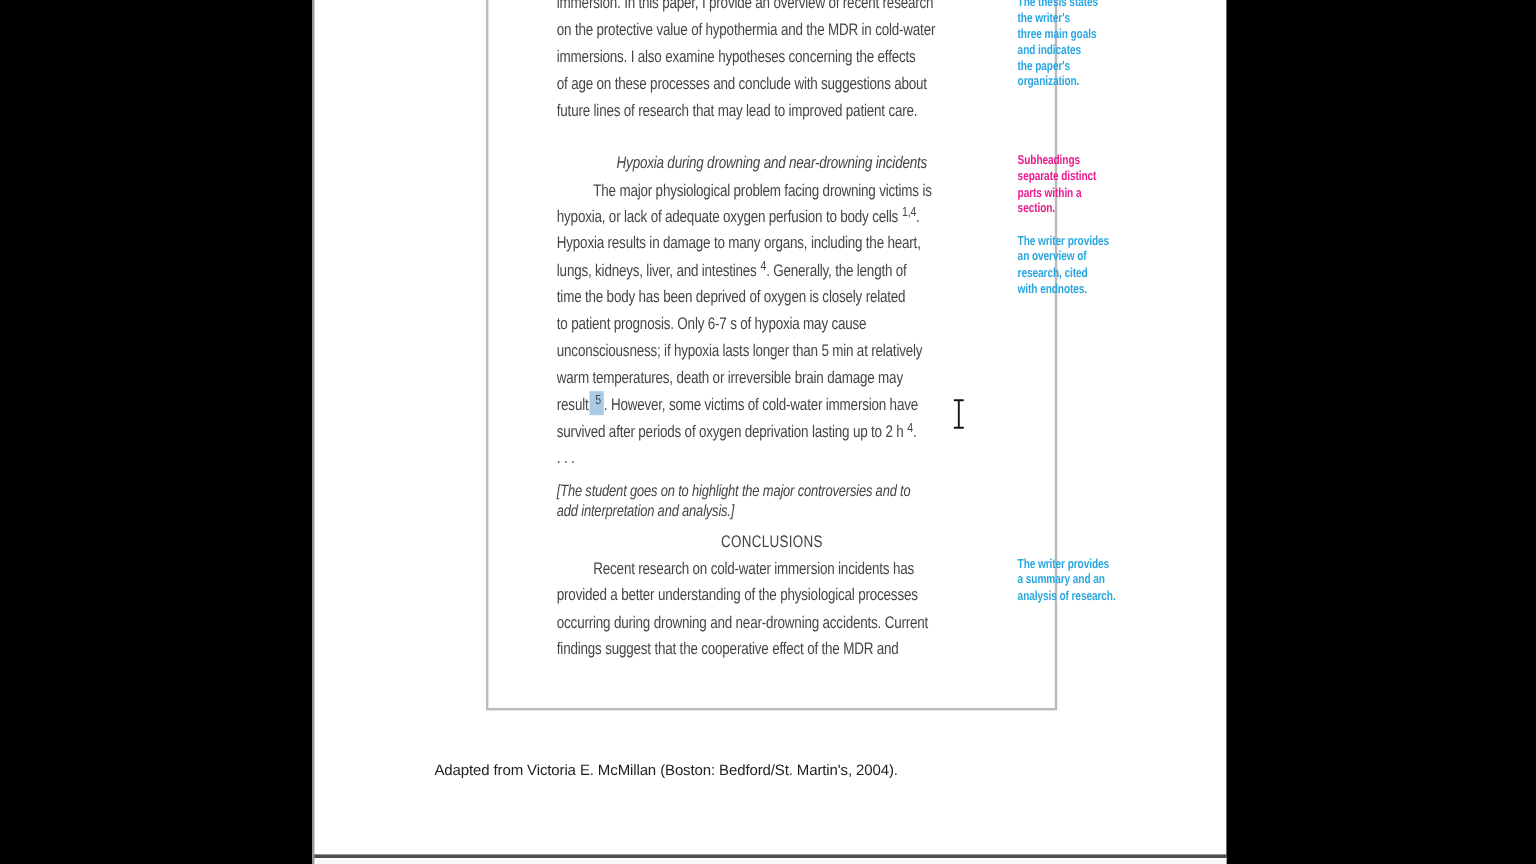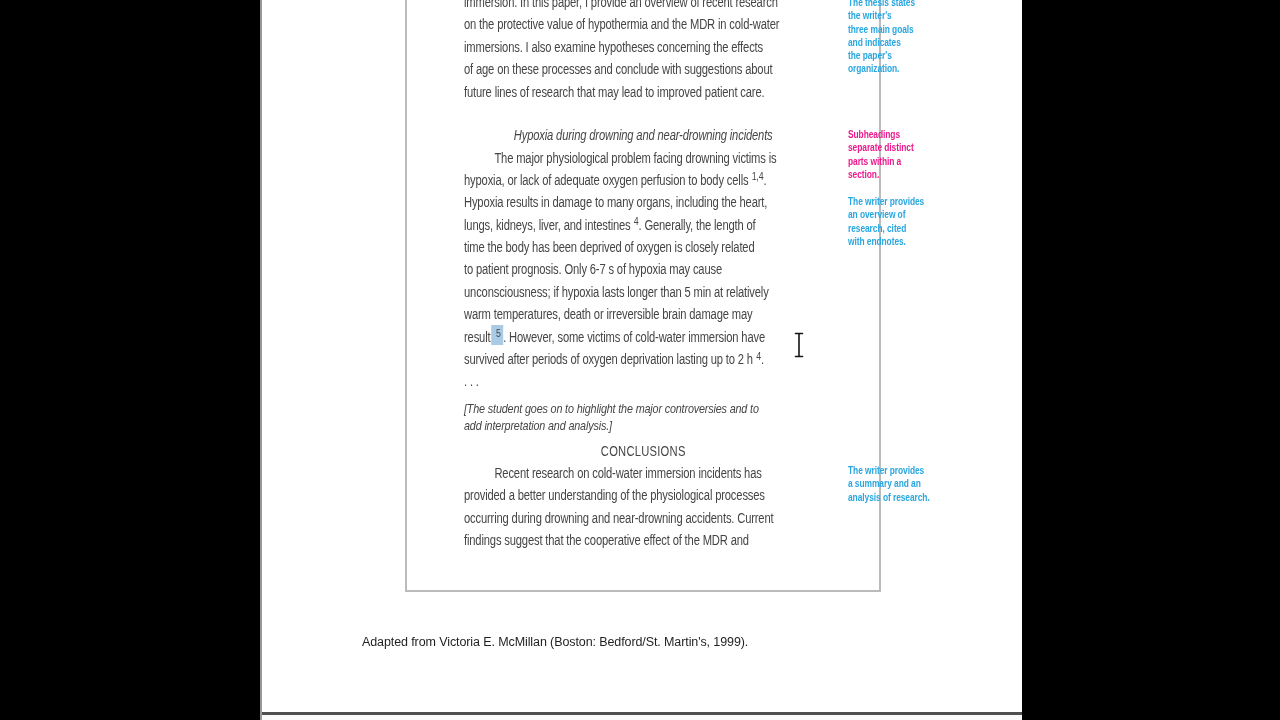--- a/index.html
+++ b/index.html
@@ -119,21 +119,21 @@
     <div class="aline">with endnotes.</div>
   </div>
 
   <div class="annot blue" style="top:464px;">
     <div class="aline">The writer provides</div>
     <div class="aline">a summary and an</div>
     <div class="aline">analysis of research.</div>
   </div>
 
   <div class="source">
-    <div class="sline">Adapted from Victoria E. McMillan (Boston: Bedford/St. Martin's, 1999).</div>
+    <div class="sline">Adapted from Victoria E. McMillan (Boston: Bedford/St. Martin's, 2004).</div>
   </div>
 
   <div class="ibeam">
     <svg width="10" height="26" viewBox="0 0 10 26">
       <path d="M1.5 1.5 H8.5 M5 1.5 V24.5 M1.5 24.5 H8.5" stroke="#141414" stroke-width="1.6" fill="none" stroke-linecap="round"></path>
     </svg>
   </div>
 
   <div class="bottom-bar"></div>
   <div class="below-bar"></div>

